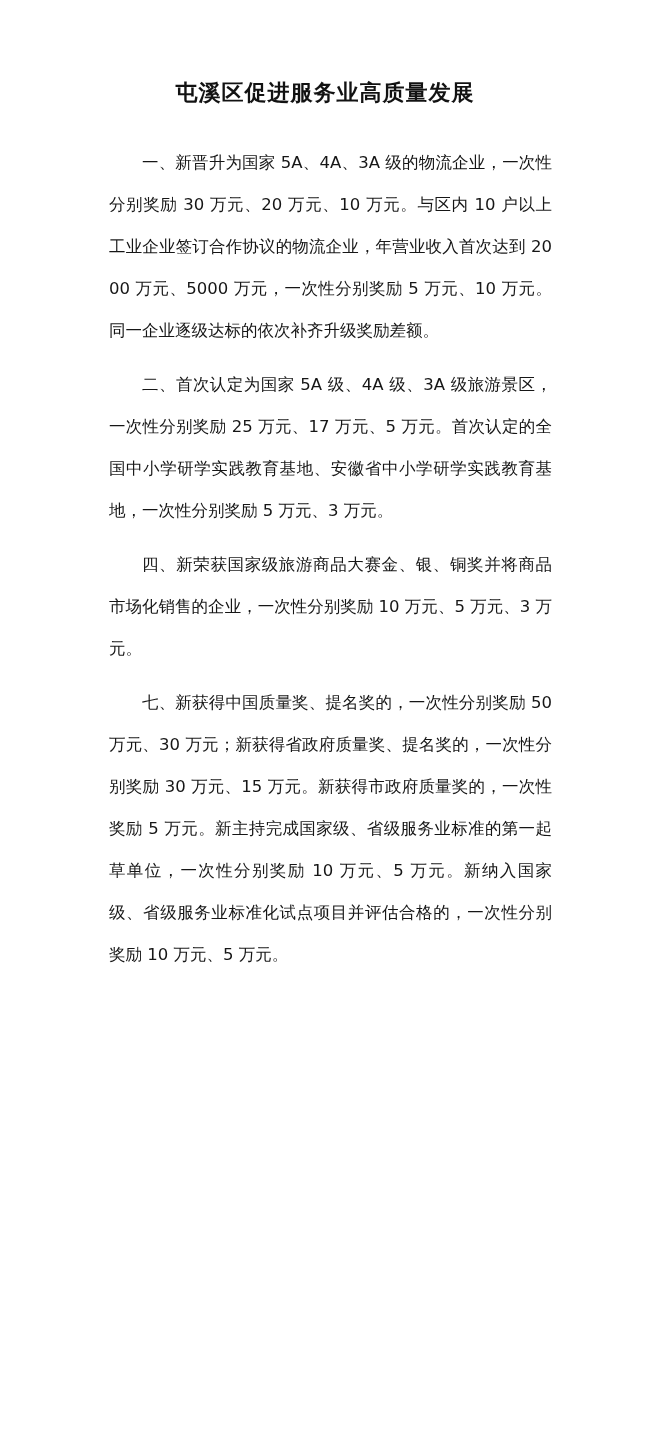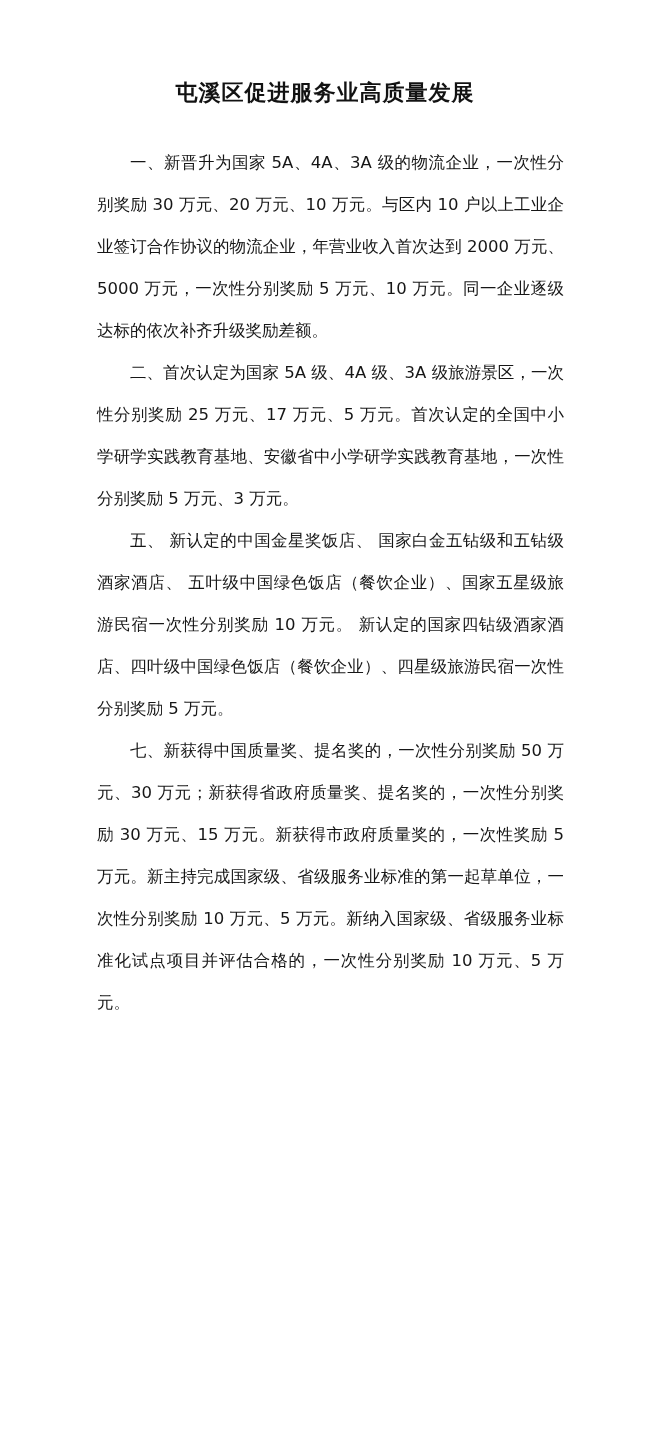--- a/index.html
+++ b/index.html
@@ -27,33 +27,33 @@
     font-family: "DejaVu Sans", "Liberation Serif", serif;
   }
   .doc-body {
     margin: 28px 86px 0 97px;
     font-size: 16.5px;
     line-height: 42px;
     text-align: justify;
     color: #161616;
   }
   .doc-body p {
-    margin: 0;
+    margin: 12px;
     padding: 0;
     text-indent: 2em;
     word-break: break-all;
   }
 </style>
 </head>
 <body>
 
 <div class="page">
   <div class="doc-title">
     <div>屯溪区促进服务业高质量发展</div>
   </div>
   <div class="doc-body" id="doc-body">
 
   <p>一、新晋升为国家 5A、4A、3A 级的物流企业，一次性分别奖励 30 万元、20 万元、10 万元。与区内 10 户以上工业企业签订合作协议的物流企业，年营业收入首次达到 2000 万元、5000 万元，一次性分别奖励 5 万元、10 万元。同一企业逐级达标的依次补齐升级奖励差额。</p>
       <p>二、首次认定为国家 5A 级、4A 级、3A 级旅游景区，一次性分别奖励 25 万元、17 万元、5 万元。首次认定的全国中小学研学实践教育基地、安徽省中小学研学实践教育基地，一次性分别奖励 5 万元、3 万元。</p>
-      <p>五、 新认定的中国金星奖饭店、 国家白金五钻级和五钻级酒家酒店、 五叶级中国绿色饭店（餐饮企业）、国家五星级旅游民宿一次性分别奖励 10 万元。 新认定的国家四钻级酒家酒店、四叶级中国绿色饭店（餐饮企业）、四星级旅游民宿一次性分别奖励 5 万元。</p>
+      <p>四、新荣获国家级旅游商品大赛金、银、铜奖并将商品市场化销售的企业，一次性分别奖励 10 万元、5 万元、3 万元。</p>
       <p>七、新获得中国质量奖、提名奖的，一次性分别奖励 50 万元、30 万元；新获得省政府质量奖、提名奖的，一次性分别奖励 30 万元、15 万元。新获得市政府质量奖的，一次性奖励 5 万元。新主持完成国家级、省级服务业标准的第一起草单位，一次性分别奖励 10 万元、5 万元。新纳入国家级、省级服务业标准化试点项目并评估合格的，一次性分别奖励 10 万元、5 万元。</p>
     </div>
 </div>
 
 </body></html>

